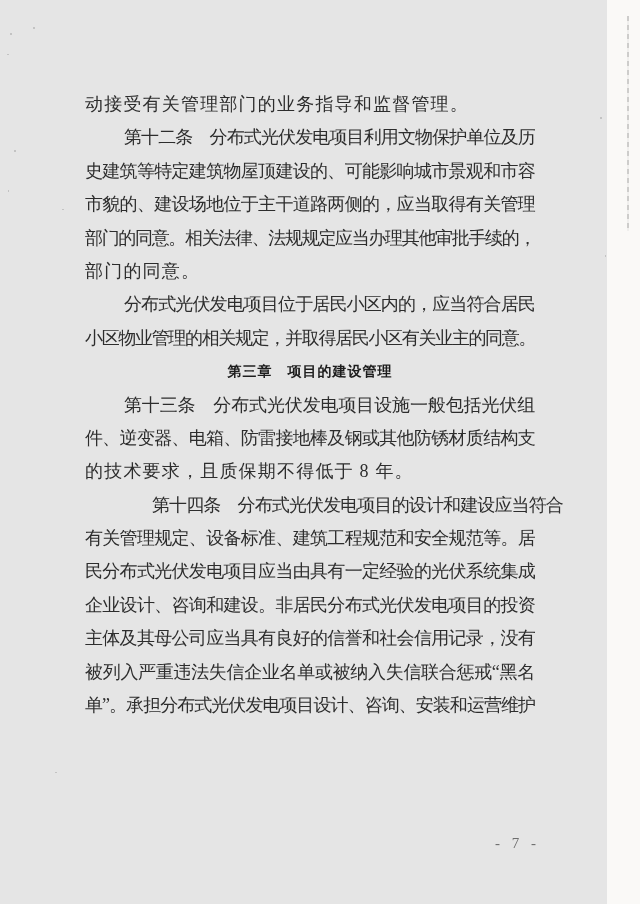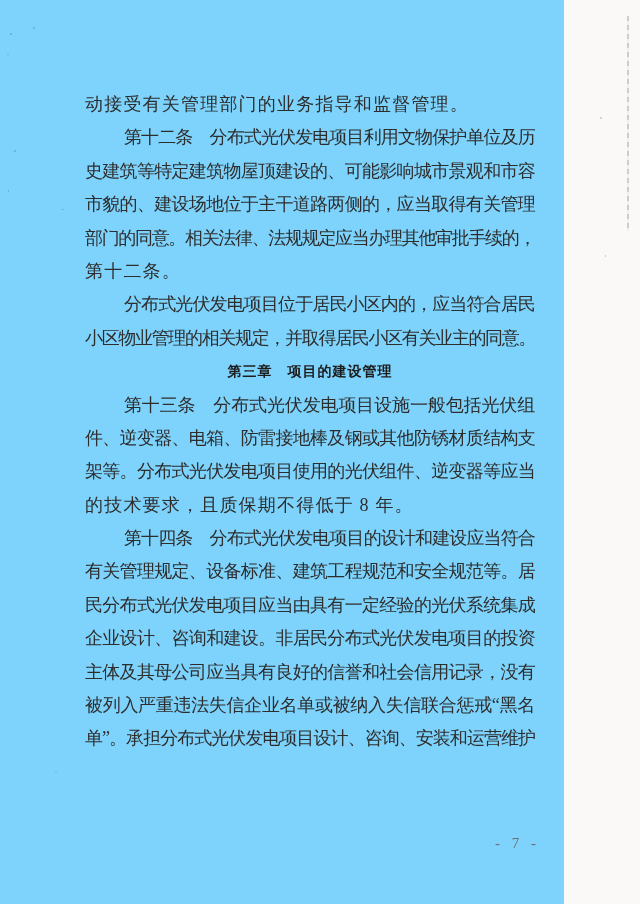--- a/index.html
+++ b/index.html
@@ -6,23 +6,23 @@
     margin: 0;
     padding: 0;
     width: 640px;
     height: 904px;
     overflow: hidden;
     background: #faf9f7;
     font-family: "Liberation Serif", "DejaVu Serif", serif;
   }
   .page {
     position: relative;
-    width: 564px;
+    width: 607px;
     height: 904px;
-    background: #7dd3fc;
+    background: #e5e5e5;
   }
   .text-column {
     position: absolute;
     left: 85px;
     top: 88px;
     width: 450px;
   }
   .line {
     height: 33.4px;
     line-height: 33.4px;
@@ -72,29 +72,28 @@
 <body>
 
 <div class="page">
 
   <div class="text-column">
       <div class="line"><span style="letter-spacing: 1.2px;">动接受有关管理部门的业务指导和监督管理。</span></div>
       <div class="line indent"><span style="letter-spacing: -0.88px;">第十二条　分布式光伏发电项目利用文物保护单位及历</span></div>
       <div class="line"><span style="letter-spacing: -0.69px;">史建筑等特定建筑物屋顶建设的、可能影响城市景观和市容</span></div>
       <div class="line"><span style="letter-spacing: -0.69px;">市貌的、建设场地位于主干道路两侧的，应当取得有关管理</span></div>
       <div class="line"><span style="letter-spacing: -1.33px;">部门的同意。相关法律、法规规定应当办理其他审批手续的，</span></div>
-      <div class="line"><span style="letter-spacing: 1.2px;">第十二条。</span></div>
+      <div class="line"><span style="letter-spacing: 1.2px;">部门的同意。</span></div>
       <div class="line indent"><span style="letter-spacing: -0.88px;">分布式光伏发电项目位于居民小区内的，应当符合居民</span></div>
       <div class="line"><span style="letter-spacing: -1.33px;">小区物业管理的相关规定，并取得居民小区有关业主的同意。</span></div>
       <div class="line heading"><span>第三章　项目的建设管理</span></div>
       <div class="line indent"><span style="letter-spacing: -0.13px;">第十三条　分布式光伏发电项目设施一般包括光伏组</span></div>
       <div class="line"><span style="letter-spacing: -0.69px;">件、逆变器、电箱、防雷接地棒及钢或其他防锈材质结构支</span></div>
-      <div class="line"><span style="letter-spacing: -0.69px;">架等。分布式光伏发电项目使用的光伏组件、逆变器等应当</span></div>
       <div class="line"><span style="letter-spacing: 1.2px;">的技术要求，且质保期不得低于 8 年。</span></div>
-      <div class="line indent"><span style="letter-spacing: -0.88px;">第十四条　分布式光伏发电项目的设计和建设应当符合</span></div>
+      <div class="line indent"><span style="letter-spacing: -0.88px; margin-left: 28px;">第十四条　分布式光伏发电项目的设计和建设应当符合</span></div>
       <div class="line"><span style="letter-spacing: -0.69px; margin-top: 16px;">有关管理规定、设备标准、建筑工程规范和安全规范等。居</span></div>
       <div class="line"><span style="letter-spacing: -0.69px;">民分布式光伏发电项目应当由具有一定经验的光伏系统集成</span></div>
       <div class="line"><span style="letter-spacing: -0.69px;">企业设计、咨询和建设。非居民分布式光伏发电项目的投资</span></div>
       <div class="line"><span style="letter-spacing: -0.69px;">主体及其母公司应当具有良好的信誉和社会信用记录，没有</span></div>
       <div class="line"><span style="letter-spacing: -0.31px;">被列入严重违法失信企业名单或被纳入失信联合惩戒“黑名</span></div>
       <div class="line"><span style="letter-spacing: -0.96px;">单”。承担分布式光伏发电项目设计、咨询、安装和运营维护</span></div>
     </div>
 
   <div class="page-number">- 7 -</div>
 

